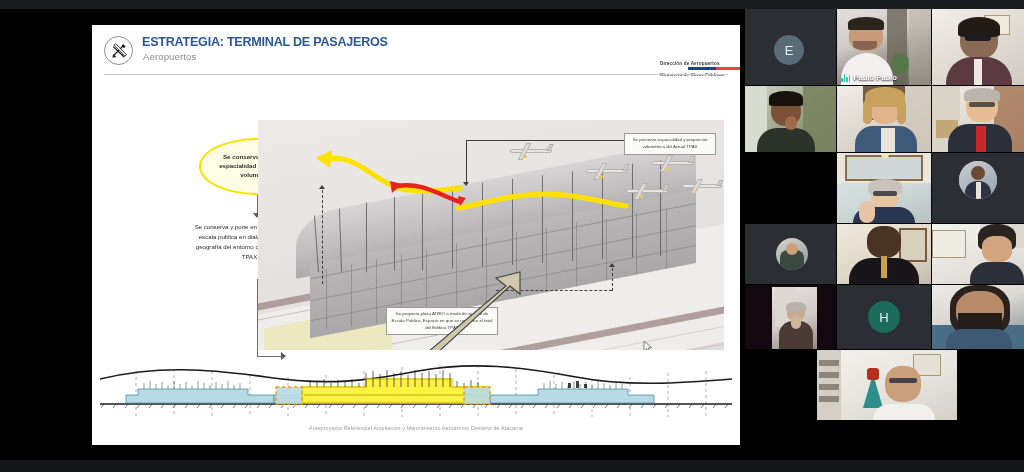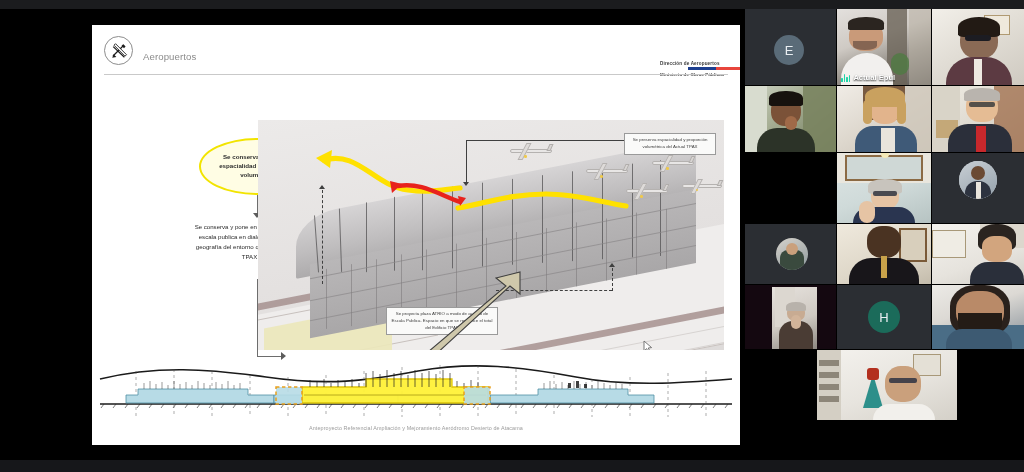--- a/index.html
+++ b/index.html
@@ -194,20 +194,21 @@
           <svg width="21" height="21" viewBox="0 0 21 21">
             <g stroke="#1d1d1d" stroke-width="1.2" fill="none">
               <path d="M4 15 L15 4"></path>
               <path d="M4.2 5.6 L15.4 16.2"></path>
             </g>
             <path d="M3.2 16.8 L4.6 13.2 L7.4 16.1 Z" fill="#1d1d1d"></path>
             <path d="M14.2 3.2 l2.4 2.4 -1.6 1.6 -2.4 -2.4 Z" fill="#1d1d1d"></path>
             <path d="M5.0 4.2 l11.0 11.0 1.5 -1.5 -11.0 -11.0 Z" fill="#fff" stroke="#1d1d1d" stroke-width=".9"></path>
           </svg>
         </div>
+        <div class="hdr-title">ESTRATEGIA: TERMINAL DE PASAJEROS</div>
         <div class="hdr-sub">Aeropuertos</div>
         <div class="gov">
           <div class="gov-l1">Dirección de  Aeropuertos</div>
           <div class="gov-bars">
             <i style="background:#ffffff"></i>
               <i style="background:#1d3f8f"></i>
               <i style="background:#e8453c"></i>
           </div>
           <div class="gov-l2">Ministerio de Obras Públicas</div>
         </div>
@@ -446,21 +447,21 @@
       <div style="position:absolute;left:16px;top:32px;width:24px;height:9px;border-radius:0 0 48% 48%;background:#6d5345;opacity:.75"></div>
       <div style="position:absolute;left:4px;top:44px;width:52px;height:32px;border-radius:26px 26px 0 0;background:#f2f0ee"></div>
       <div style="position:absolute;left:54px;top:44px;width:18px;height:22px;border-radius:9px;background:#4f7a42;opacity:.8"></div>
       <div class="vname">
         <span class="mic">
           <i style="height:4px"></i>
             <i style="height:8px"></i>
             <i style="height:5px"></i>
             <i style="height:7px"></i>
         </span>
-        <span>Actual Epul</span>
+        <span>Paulo Paulo</span>
       </div>
     </div>
     <div class="vtile" style="left:187px;top:0;width:92px;height:76px">
       <div class="photo" style="background:linear-gradient(150deg,#f2efe9 0%,#e2ded6 45%,#cfcac1 100%)"></div>
       <div style="position:absolute;left:52px;top:6px;width:26px;height:20px;border:1.6px solid #b09a72;background:#efe9dc"></div>
       <div style="position:absolute;left:28px;top:14px;width:38px;height:36px;border-radius:46%;background:#8a6a55"></div>
       <div style="position:absolute;left:26px;top:8px;width:42px;height:20px;border-radius:50% 50% 14% 14%;background:#221a14"></div>
       <div style="position:absolute;left:33px;top:26px;width:26px;height:6px;border-radius:3px;background:#1c1c22"></div>
       <div style="position:absolute;left:14px;top:48px;width:66px;height:28px;border-radius:26px 26px 0 0;background:#5c3a42"></div>
       <div style="position:absolute;left:42px;top:50px;width:8px;height:26px;background:#efe9e2"></div>

